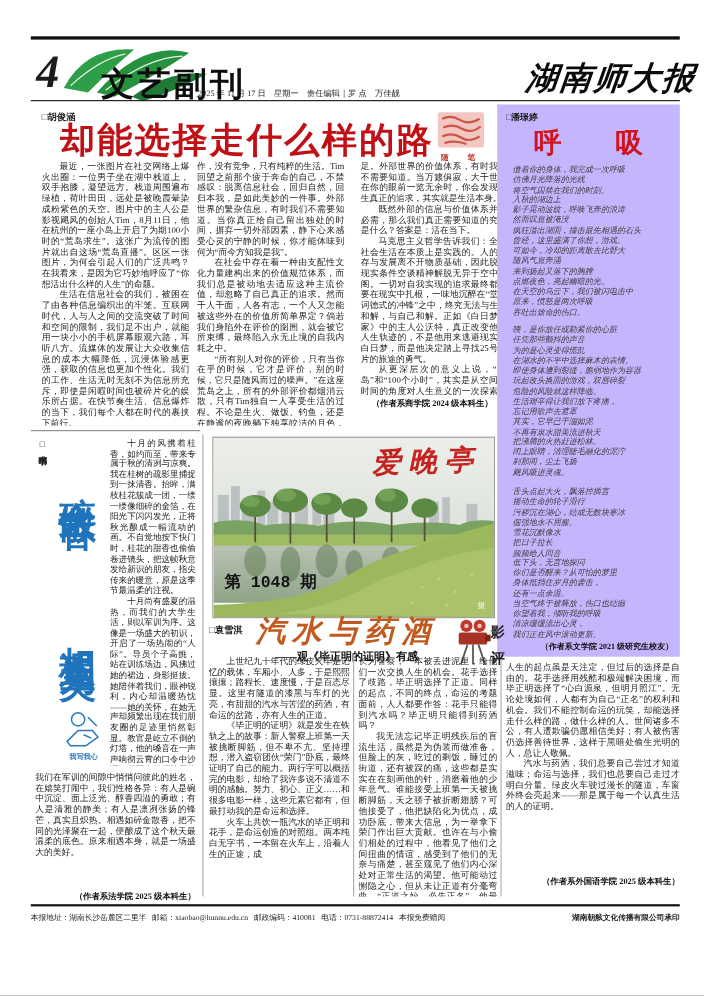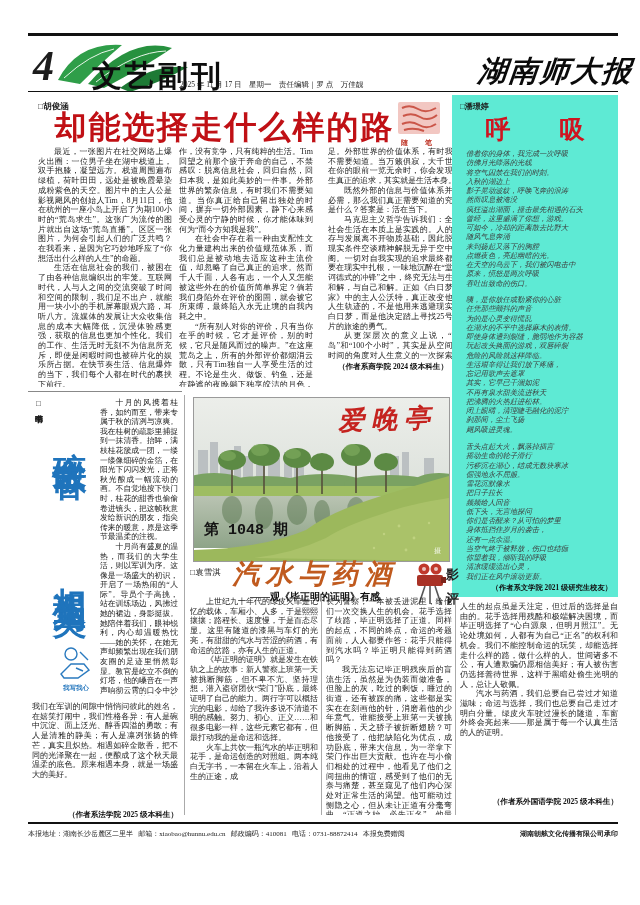--- a/index.html
+++ b/index.html
@@ -57,21 +57,21 @@
       <p class="para">“所有别人对你的评价，只有当你在乎的时候，它才是评价，别的时候，它只是随风而过的噪声。”在这座荒岛之上，所有的外部评价都烟消云散，只有Tim独自一人享受生活的过程。不论是生火、做饭、钓鱼，还是在静谧的夜晚躺下独享皎洁的月色，都能为他带来极大的满足。这种满足并不是物质的满足，而是专注于生活时，生活的每一个过程所带来的精神满</p>
     </div>
   <div class="abs body-text cont" style="left:328px;top:147px;width:133px;height:212px;">
       <p class="para">足。外部世界的价值体系，有时我们不需要知道。当万籁俱寂，大千世界在你的眼前一览无余时，你会发现人生真正的追求，其实就是生活本身。</p>
       <p class="para">既然外部的信息与价值体系并非必需，那么我们真正需要知道的究竟是什么？答案是：活在当下。</p>
       <p class="para">马克思主义哲学告诉我们：全部社会生活在本质上是实践的。人的生存与发展离不开物质基础，因此脱离现实条件空谈精神解脱无异于空中楼阁。一切对自我实现的追求最终都需要在现实中扎根，一味地沉醉在“堂吉诃德式的冲锋”之中，终究无法与生活和解，与自己和解。正如《白日梦想家》中的主人公沃特，真正改变他的人生轨迹的，不是他用来逃避现实的白日梦，而是他决定踏上寻找25号底片的旅途的勇气。</p>
       <p class="para">从更深层次的意义上说，“荒岛”和“100个小时”，其实是从空间和时间的角度对人生意义的一次探索。我们每个人的心中都有一座荒岛，当你在现实生活中活得太累，找不到人生目标时，不妨登上这座心灵荒岛，给自己100个小时稍作休整，重新出发。</p>
     </div>
   <div class="abs author-line" style="left:315px;top:362px;width:133px;">（作者系商学院 2024 级本科生）</div>
 
-  <div class="abs" style="left:452px;top:95px;width:166px;height:502px;background:#5eead4;">
+  <div class="abs" style="left:452px;top:95px;width:166px;height:502px;background:#c4b5fd;">
     <div class="abs" style="left:8px;top:6px;font-size:8px;font-weight:bold;">□潘璟婷</div>
     <div class="abs" style="left:0;top:18px;width:166px;text-align:center;font-size:25px;font-weight:bold;color:#cf1420;letter-spacing:12px;text-indent:12px;">呼　吸</div>
     <div class="abs pre" style="left:14px;top:54px;width:146px;font-size:7.3px;line-height:9.25px;font-style:italic;color:#3d3d3d;">借着你的身体，我完成一次呼吸
 仿佛月光降落的光线
 将空气囚禁在我们的时刻。
 入秋的湖边上
 影子晃动波纹，呼唤飞奔的浪涛
 然而叹息被淹没
 疯狂溢出湖面，撞击最先相遇的石头
 曾经，这里盛满了你想，游戏。
@@ -212,21 +212,21 @@
 
   <div class="abs body-text" style="left:100px;top:398px;width:78px;height:298px;font-size:7.8px;line-height:9.6px;">
       <p class="para">十月的风携着桂香，如约而至，带来专属于秋的清冽与凉爽。我在桂树的疏影里捕捉到一抹清香。抬眸，满枝桂花簇成一团，一缕一缕像细碎的金箔，在阳光下闪闪发光，正将秋光酿成一幅流动的画。不自觉地按下快门时，桂花的甜香也偷偷卷进镜头，把这帧秋意发给新识的朋友，指尖传来的暖意，原是这季节最温柔的注视。</p>
       <p class="para">十月尚有盛夏的温热，而我们的大学生活，则以军训为序。这像是一场盛大的初识，开启了一场热闹的“人际”。导员个子高挑，站在训练场边，风拂过她的裙边，身影挺拔。她陪伴着我们，眼神锐利，内心却温暖热忱——她的关怀，在她无声却频繁出现在我们朋友圈的足迹里悄然彰显。教官是屹立不倒的灯塔，他的嗓音在一声声响彻云霄的口令中沙哑，仍不失其频繁示范标准动作的耐心。</p>
     </div>
   <div class="abs body-text cont" style="left:32px;top:702px;width:146px;height:106px;">
       <p class="para">我们在军训的间隙中悄悄问彼此的姓名，在嬉笑打闹中，我们性格各异：有人是碗中沉淀、面上泛光、醇香四溢的勇敢；有人是清雅的静美；有人是凛冽张扬的锋芒，真实且炽热。相遇如碎金散香，把不同的光泽聚在一起，便酿成了这个秋天最温柔的底色。原来相遇本身，就是一场盛大的美好。</p>
     </div>
   <div class="abs author-line" style="left:32px;top:810px;width:146px;">（作者系法学院 2025 级本科生）</div>
 
-  <div class="abs" style="left:190px;top:567px;font-size:8.5px;font-weight:normal;">□袁雪淇</div>
+  <div class="abs" style="left:190px;top:567px;font-size:8.5px;font-weight:bold;">□袁雪淇</div>
   <div class="abs" style="left:210px;top:556px;width:210px;text-align:center;font-size:27px;font-weight:bold;font-style:italic;color:#c05a1e;letter-spacing:6px;font-family:'Liberation Serif',serif;">汽水与药酒</div>
   <div class="abs" style="left:210px;top:576px;width:210px;text-align:center;font-size:10px;font-weight:bold;color:#111;margin-top:14px;">——观《毕正明的证明》有感</div>
 
   <div class="abs" style="left:415px;top:562px;width:32px;height:44px;">
     <svg width="32" height="44" viewBox="0 0 32 44">
       <circle cx="9" cy="7" r="5.5" fill="#c0392b"></circle>
         <circle cx="21" cy="7" r="5.5" fill="#c0392b"></circle>
       <circle cx="9" cy="7" r="2" fill="#fff" opacity="0.7"></circle>
         <circle cx="21" cy="7" r="2" fill="#fff" opacity="0.7"></circle>
       <rect x="2" y="13" width="26" height="11" rx="2" fill="#a93226"></rect>

